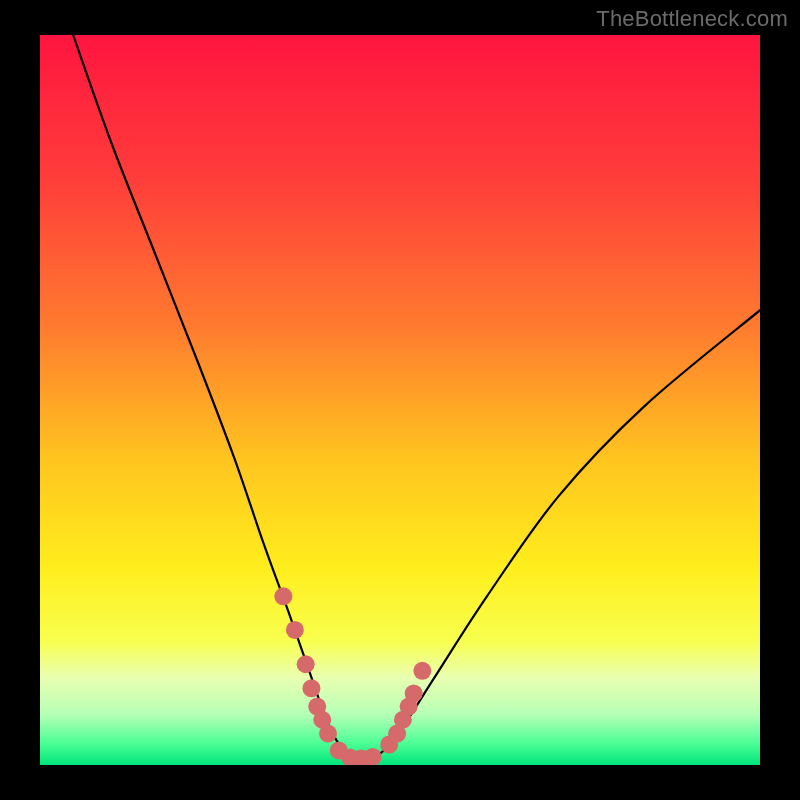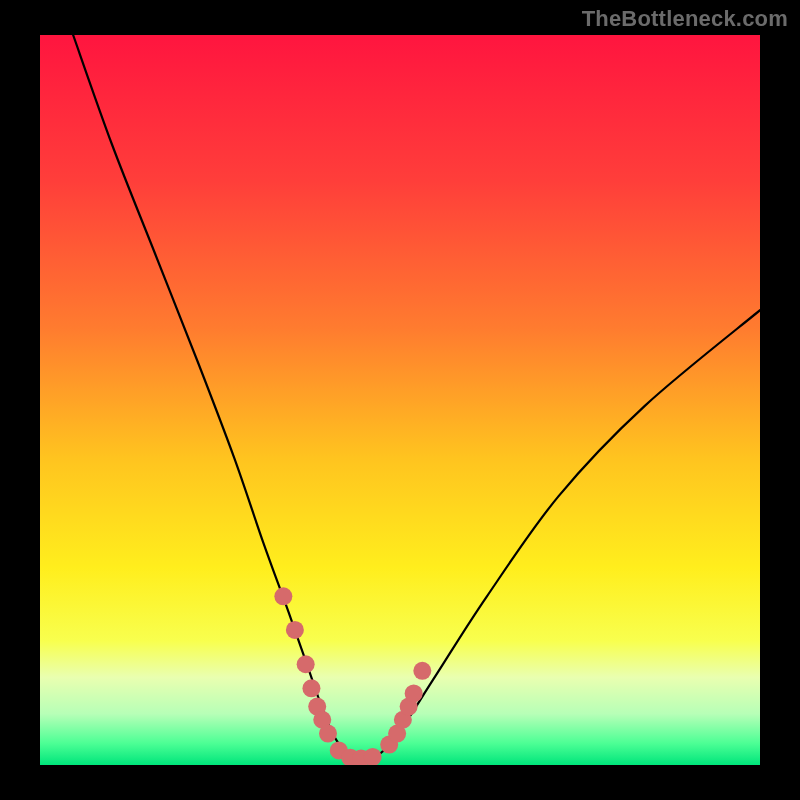--- a/index.html
+++ b/index.html
@@ -15,21 +15,21 @@
     position: relative;
     width: 800px;
     height: 800px;
   }
   .watermark {
     position: absolute;
     top: 6px;
     right: 12px;
     color: #6b6b6b;
     font-size: 22px;
-    font-weight: 700;
+    font-weight: 400;
     letter-spacing: 0.2px;
     z-index: 30;
     user-select: none;
   }
   svg {
     position: absolute;
     top: 0;
     left: 0;
   }
 </style>

